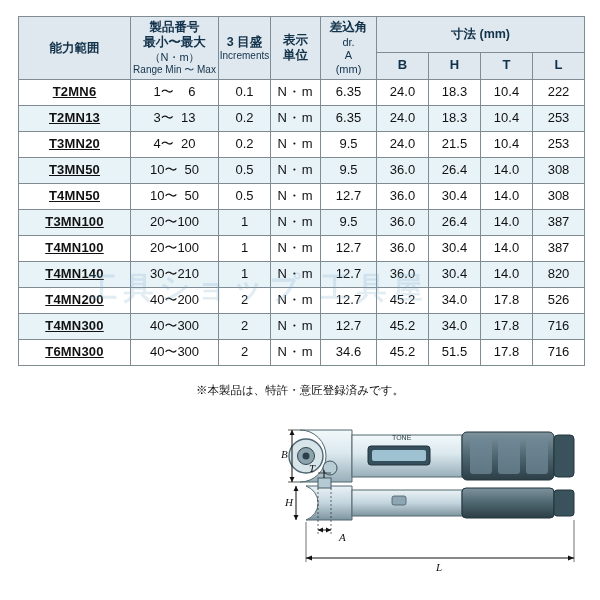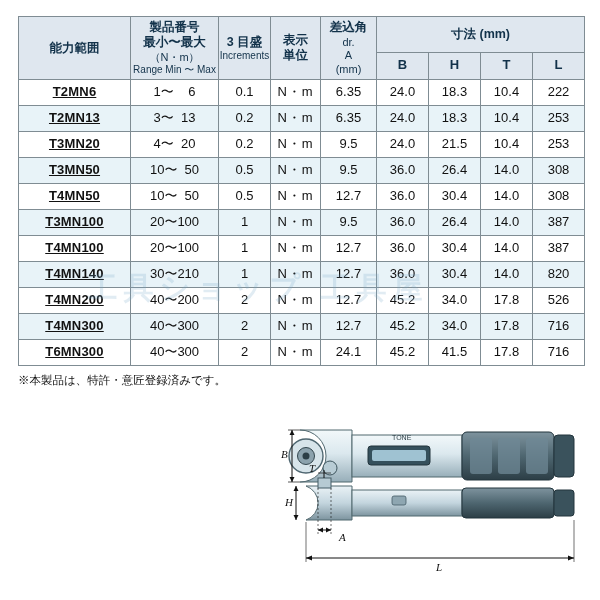--- a/index.html
+++ b/index.html
@@ -83,23 +83,24 @@
   }
   td.unit {
     font-size: 13px;
     letter-spacing: 1px;
   }
   td.num {
     font-size: 14px;
   }
 
   .note {
-    margin-top: 7px;
+    margin-top: 17px;
     font-size: 11.5px;
     color: #111111;
+    text-align: center;
   }
 
   .watermark {
     position: absolute;
     left: 0;
     top: 268px;
     width: 516px;
     text-align: center;
     font-size: 30px;
     color: rgba(120, 170, 200, 0.22);
@@ -299,23 +300,23 @@
           <td class="num">45.2</td>
           <td class="num">34.0</td>
           <td class="num">17.8</td>
           <td class="num">716</td>
         </tr>
         <tr>
           <td class="model">T6MN300</td>
           <td class="range">40〜300</td>
           <td class="num">2</td>
           <td class="unit">N・m</td>
-          <td class="num">24.1</td>
+          <td class="num">34.6</td>
           <td class="num">45.2</td>
-          <td class="num">41.5</td>
+          <td class="num">51.5</td>
           <td class="num">17.8</td>
           <td class="num">716</td>
         </tr>
       </tbody>
   </table>
 
   <div class="note">※本製品は、特許・意匠登録済みです。</div>
 
   <div class="watermark">工具ショップ 工具屋</div>
 

